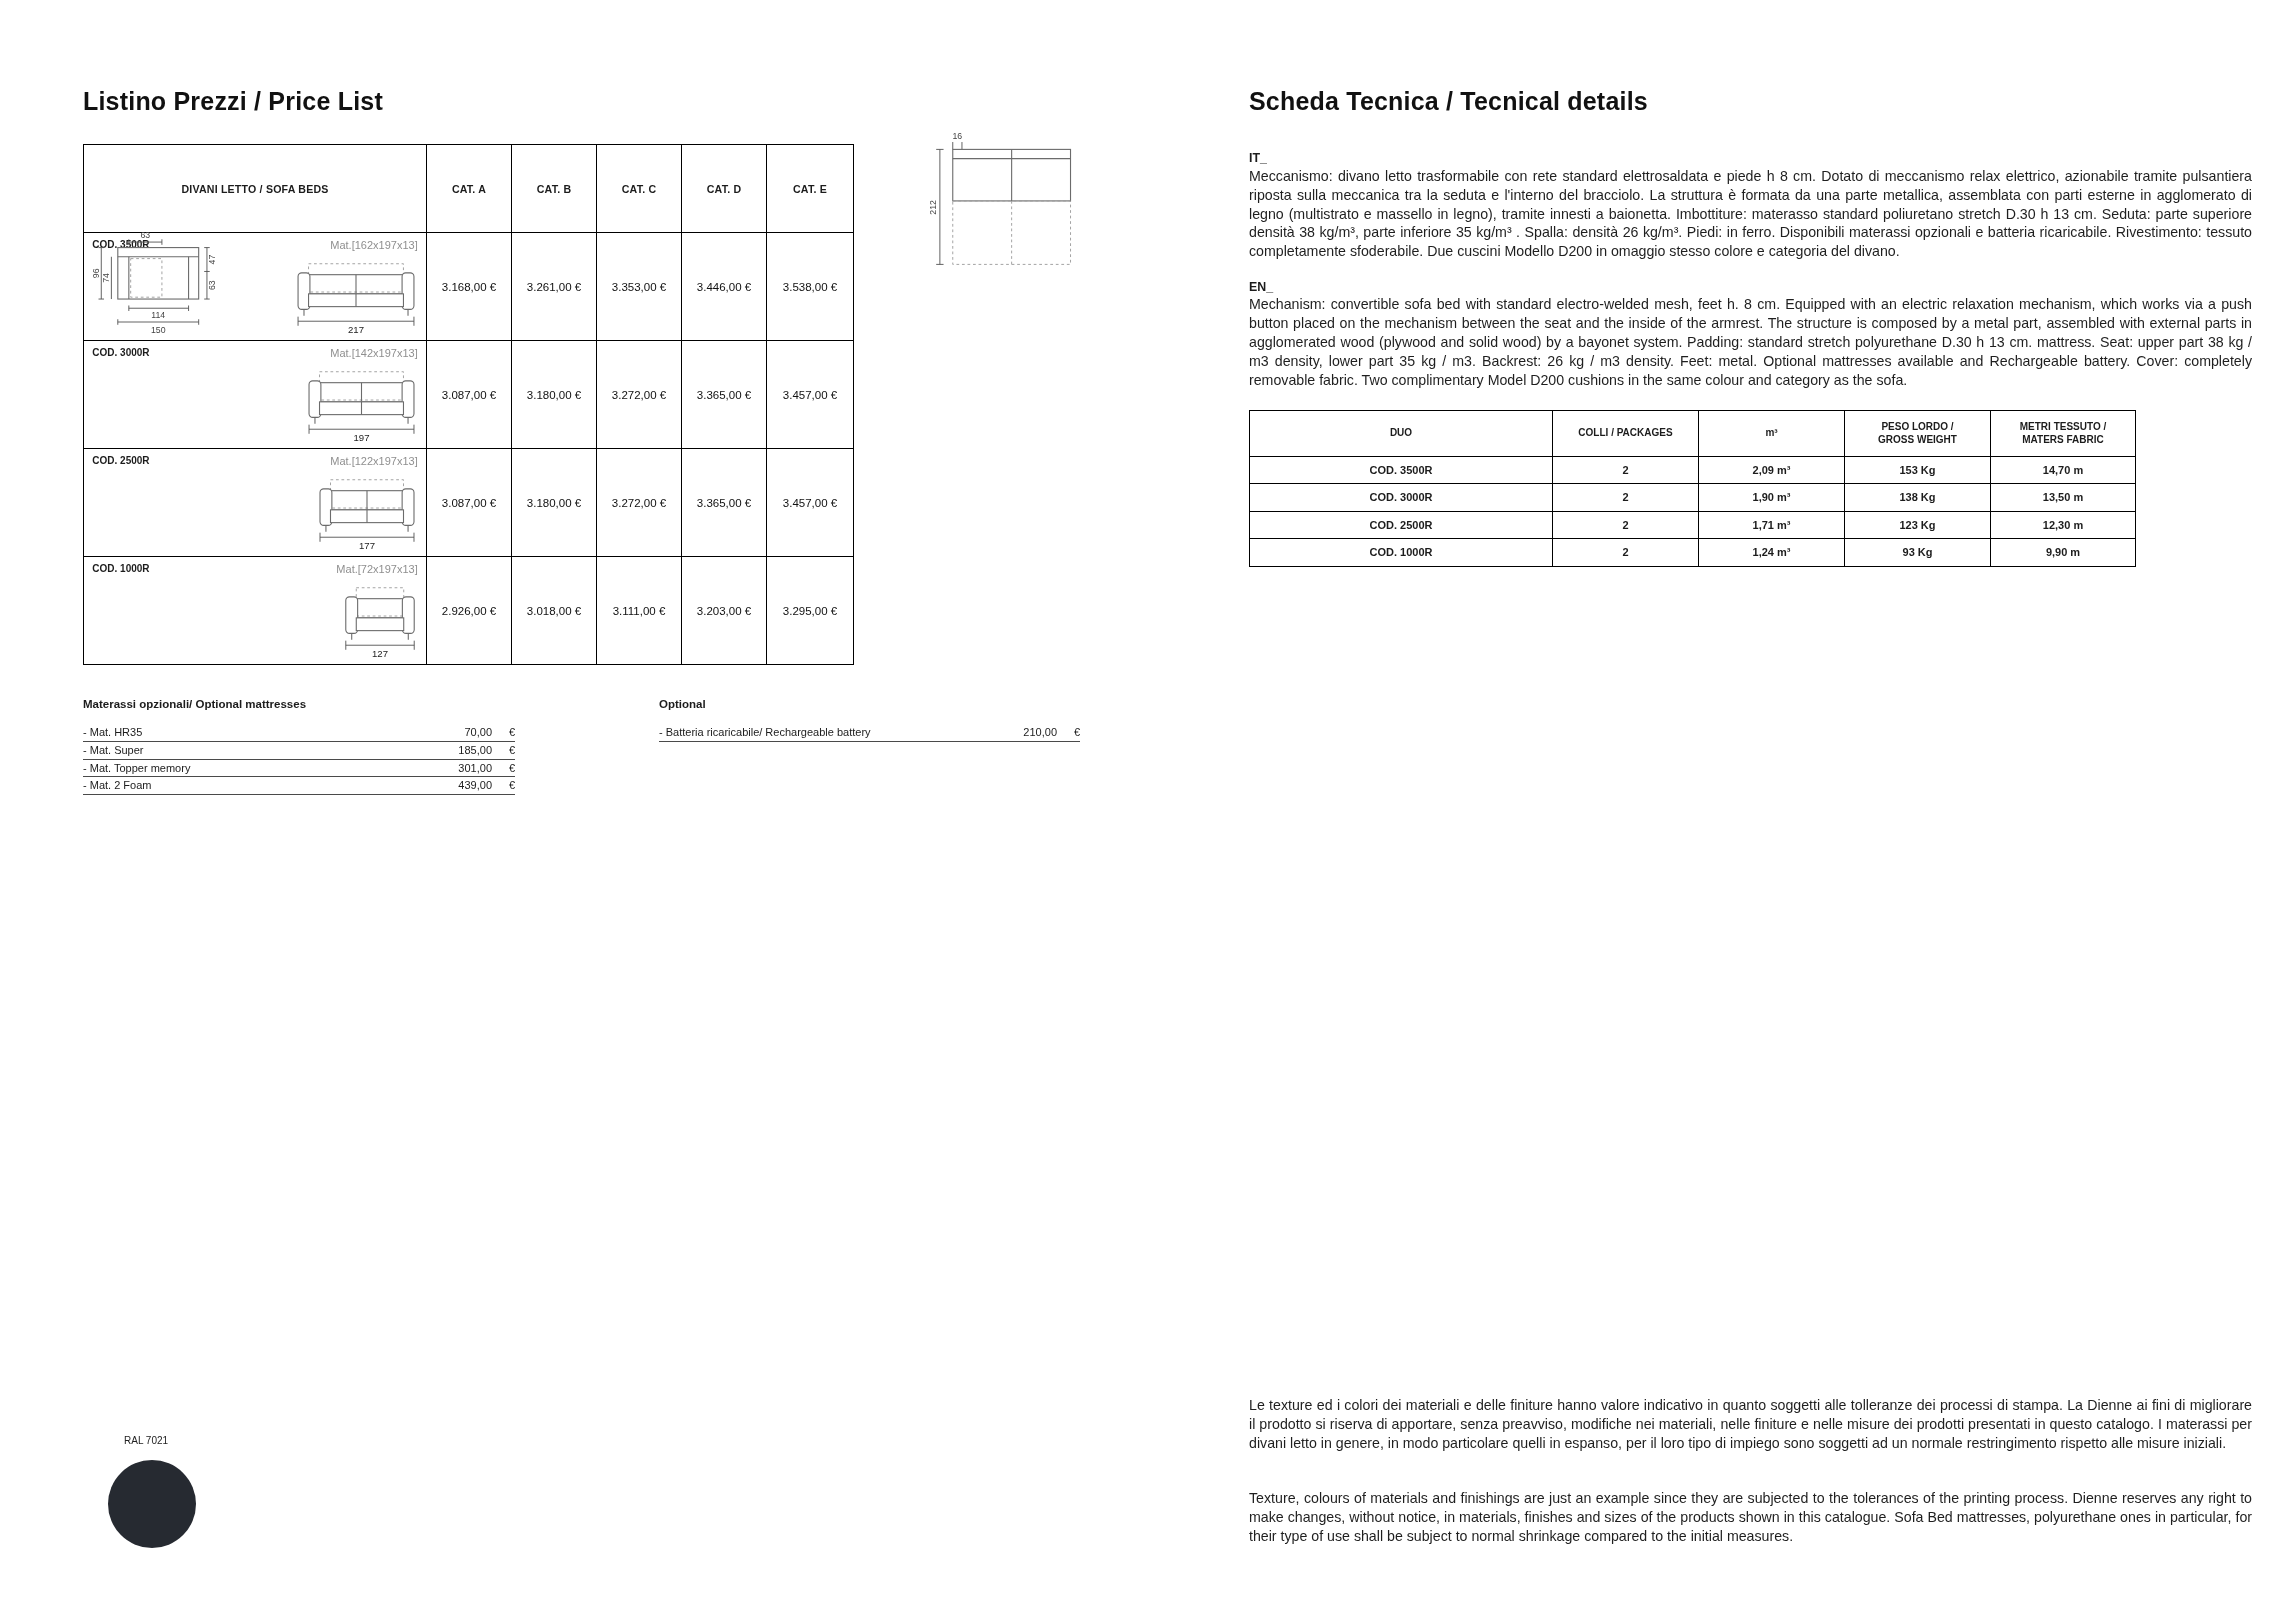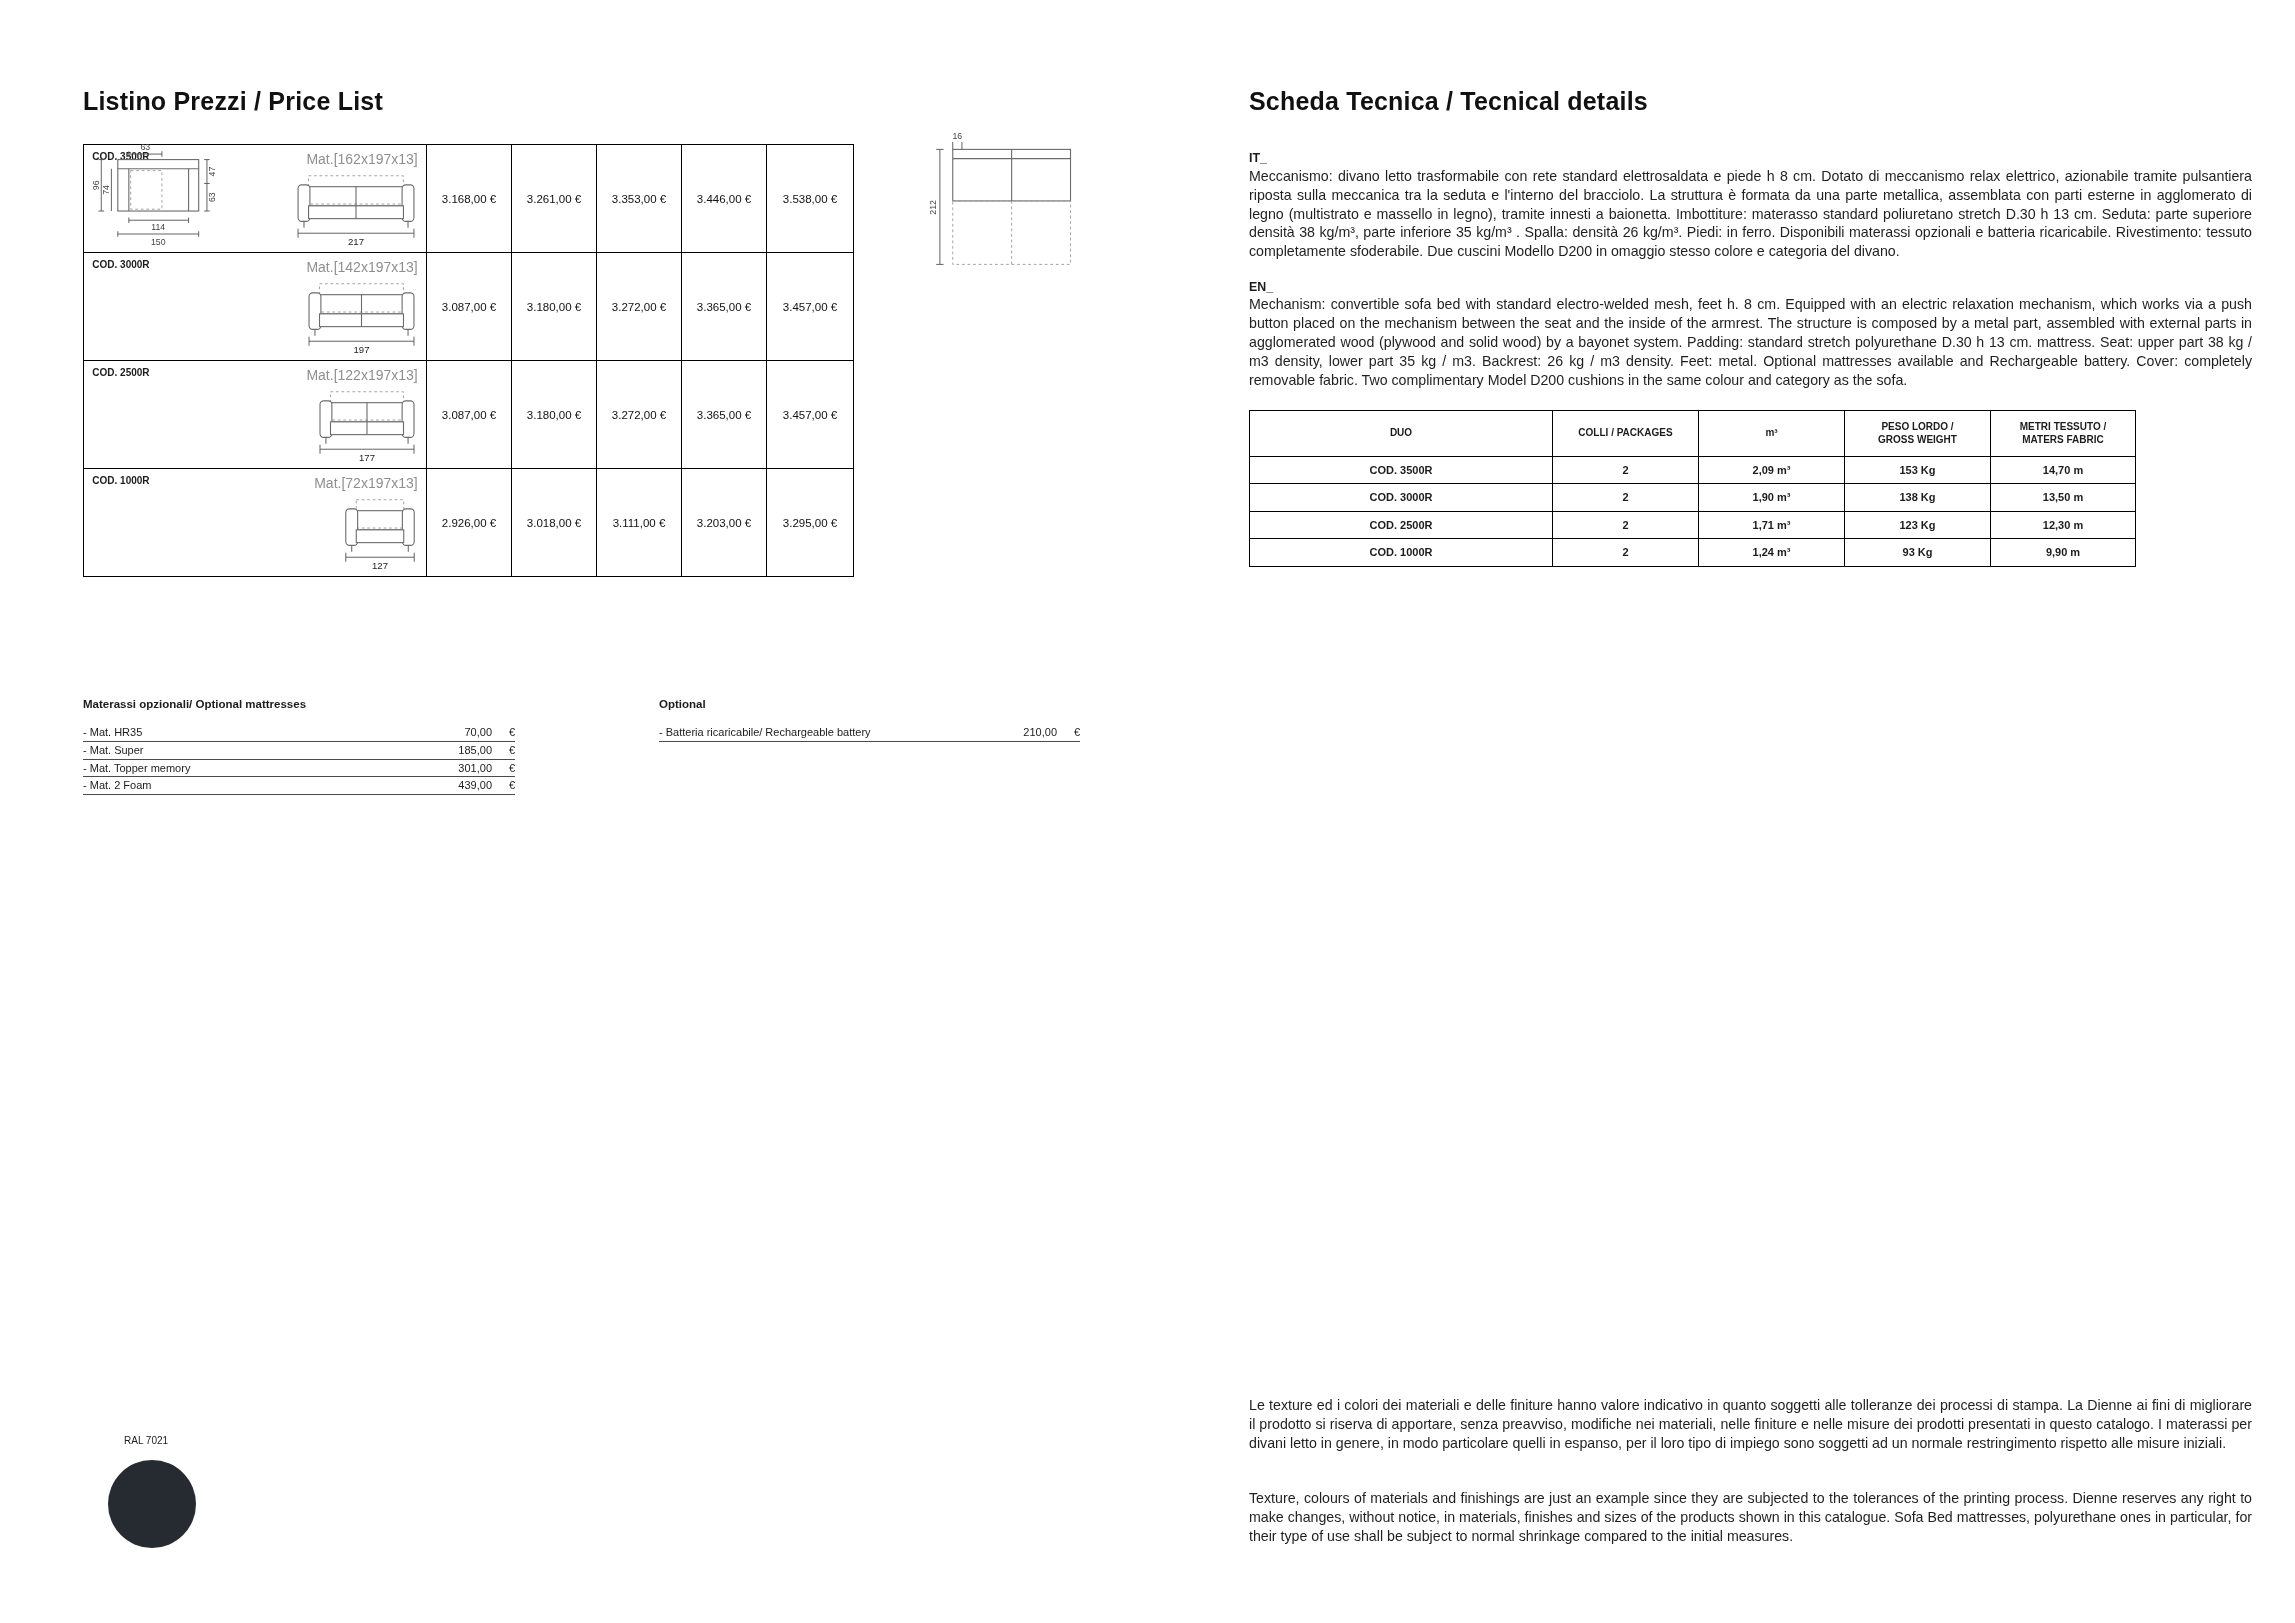--- a/index.html
+++ b/index.html
@@ -14,21 +14,21 @@
 
   
   .ptable-wrap { position:absolute; left:83px; top:144px; }
   table.ptable { border-collapse:collapse; table-layout:fixed; }
   table.ptable th, table.ptable td { border:0.9px solid #000; }
   table.ptable th { height:88px; font-size:10.6px; font-weight:700; text-align:center; vertical-align:middle; letter-spacing:0.2px; }
   table.ptable td { height:108px; }
   td.price-cell { text-align:center; vertical-align:middle; font-size:11.5px; color:#111; }
   td.product-cell { position:relative; }
   .prod-code { position:absolute; top:6.4px; left:8.3px; font-size:10px; font-weight:700; }
-  .prod-mat  { position:absolute; top:6.4px; right:8.3px; font-size:14px; color:#8f8f8f; }
+  .prod-mat  { position:absolute; top:6.4px; right:8.3px; font-size:11px; color:#8f8f8f; }
   .diagrams  { position:absolute; bottom:6.4px; right:11px; display:flex; align-items:flex-end; }
   .diagrams.spread { left:9.2px; justify-content:space-between; }
 
   
   .sld  { stroke:#6b6b6b; fill:none; stroke-width:1.2; }
   .sldw { stroke:#6b6b6b; fill:#ffffff; stroke-width:1.2; }
   .dsh  { stroke:#9c9c9c; fill:none; stroke-width:1; stroke-dasharray:3 3; }
   .dim  { stroke:#555; stroke-width:1; }
   .dimt { font-size:10.5px; fill:#222; text-anchor:middle; font-family:"Liberation Sans",sans-serif; }
   .dimt.small { font-size:9.5px; fill:#444; }
@@ -77,20 +77,28 @@
     <table class="ptable">
       <colgroup>
         <col style="width:343px">
           <col style="width:85px">
           <col style="width:85px">
         <col style="width:85px">
           <col style="width:85px">
           <col style="width:87px">
       </colgroup>
       <tbody>
+      <tr>
+        <th>DIVANI LETTO / SOFA BEDS</th>
+        <th>CAT. A</th>
+        <th>CAT. B</th>
+        <th>CAT. C</th>
+        <th>CAT. D</th>
+        <th>CAT. E</th>
+      </tr>
 
       <tr>
         <td class="product-cell">
           <span class="prod-code">COD. 3500R</span>
           <span class="prod-mat">Mat.[162x197x13]</span>
           <div class="diagrams spread">
             <svg width="136" height="103" viewBox="0 0 148 112">
               <text x="57" y="8" class="dimt small">63</text>
               <line x1="39" y1="12" x2="75" y2="12" class="dim"></line>
                   <line x1="39" y1="9" x2="39" y2="15" class="dim"></line>

